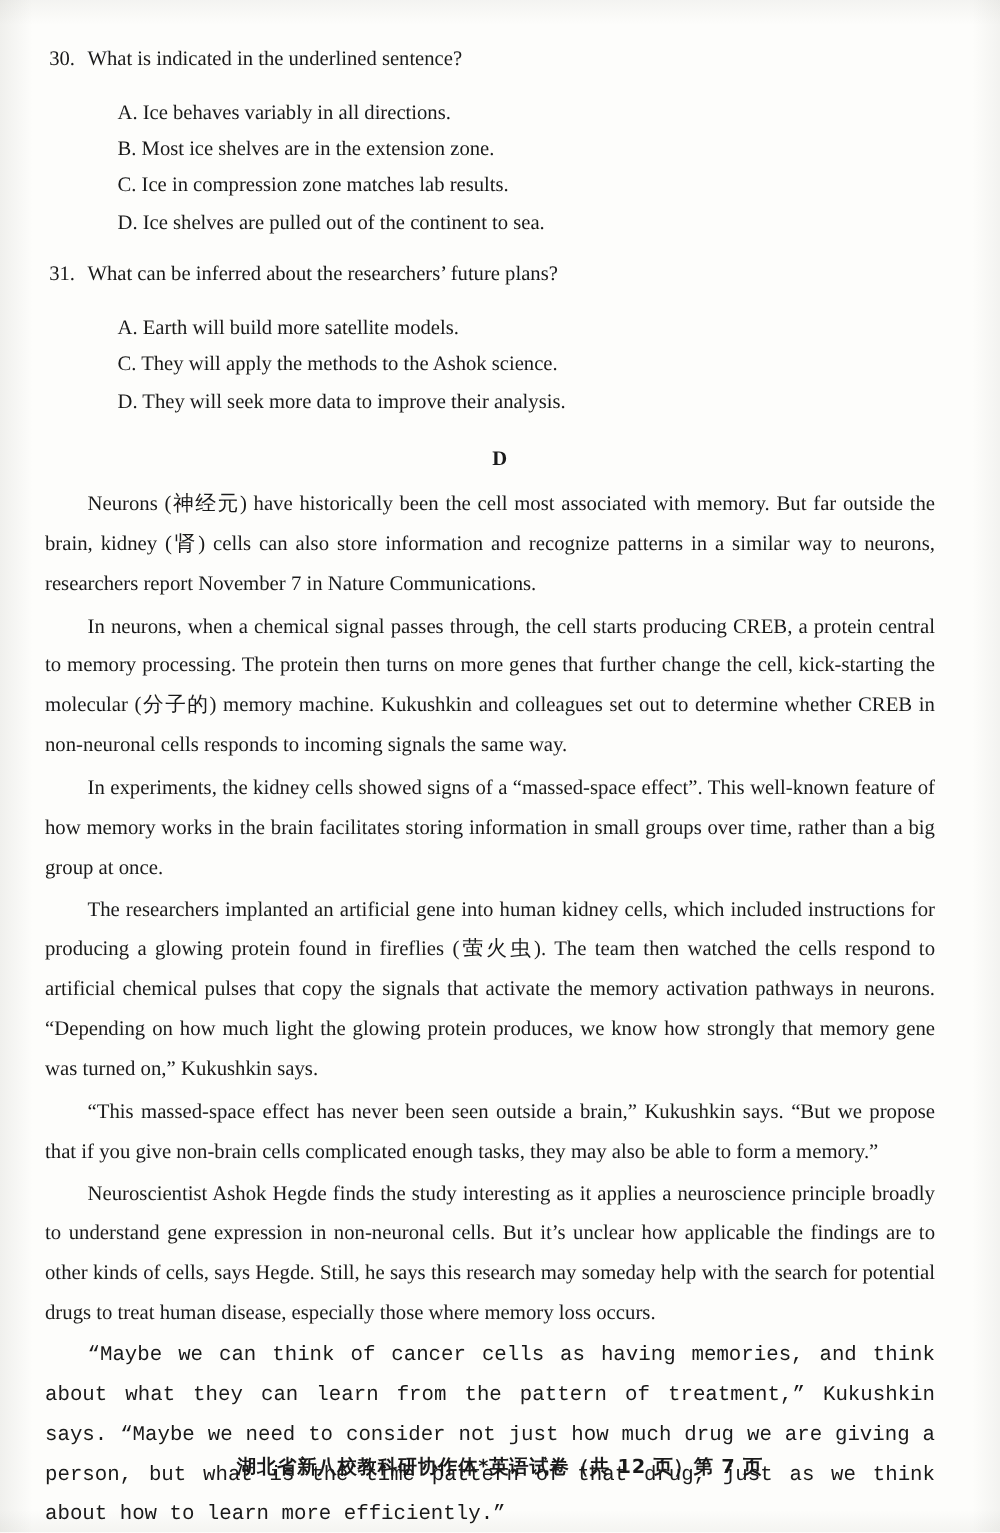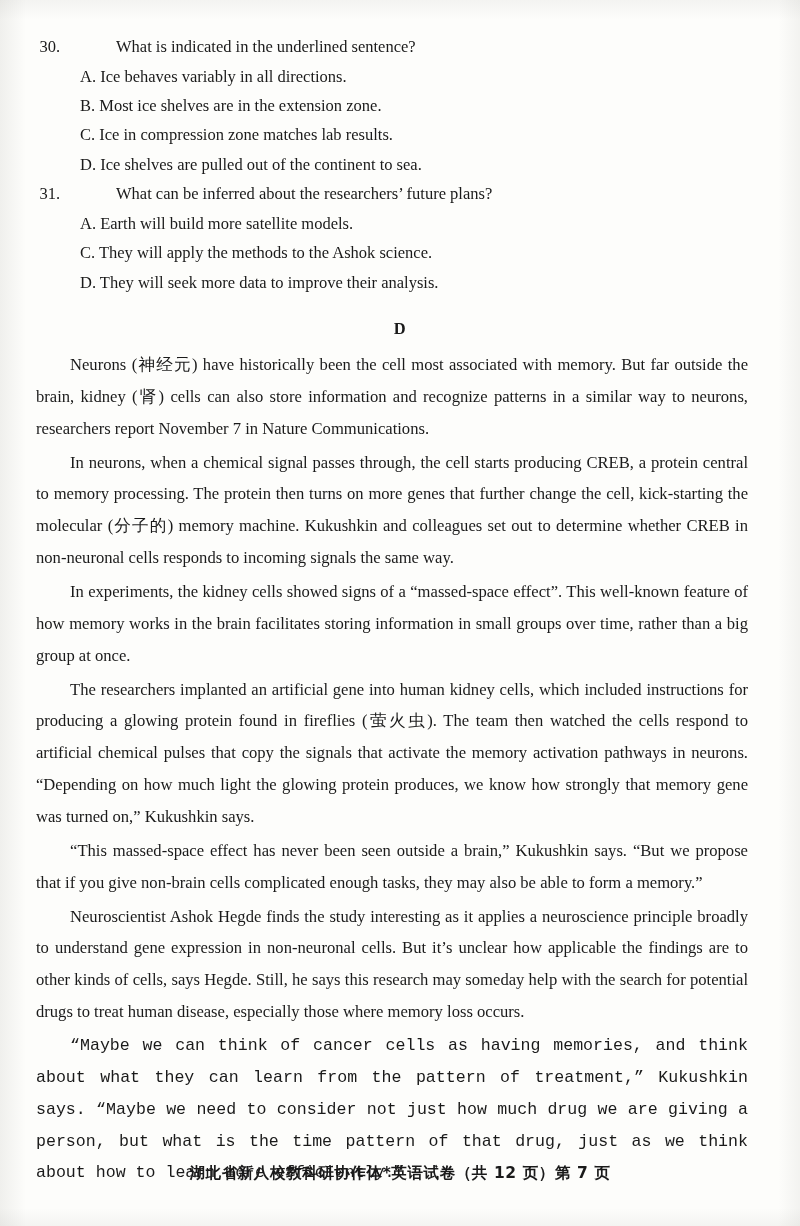--- a/index.html
+++ b/index.html
@@ -54,24 +54,23 @@
   }
   .q-num {
     width: 34px;
     flex: 0 0 34px;
     text-align: right;
     padding-right: 10px;
     box-sizing: border-box;
   }
   .q-text {
     flex: 1 1 auto;
-    margin-left: 46px;
   }
   .q-options {
-    margin: 0;
+    margin: 14px;
     padding: 0;
     list-style: none;
   }
   .q-option {
     font-size: 16.5px;
     line-height: 1.78;
     padding-left: 44px;
   }
 
   

